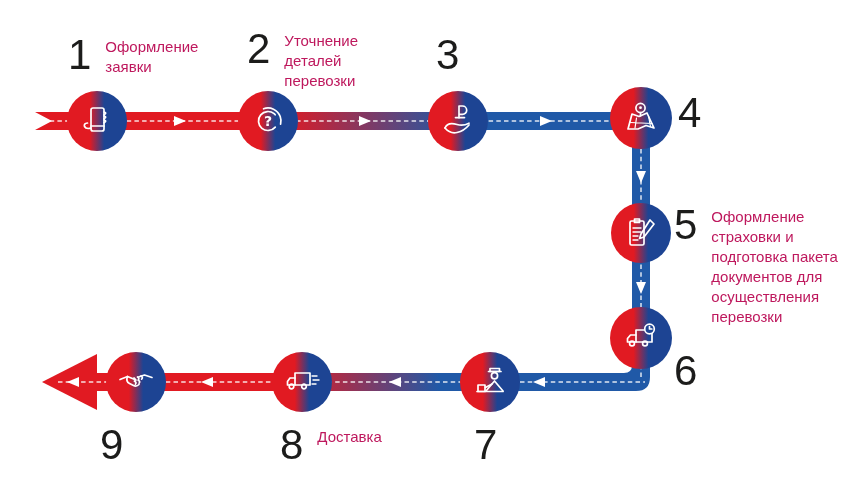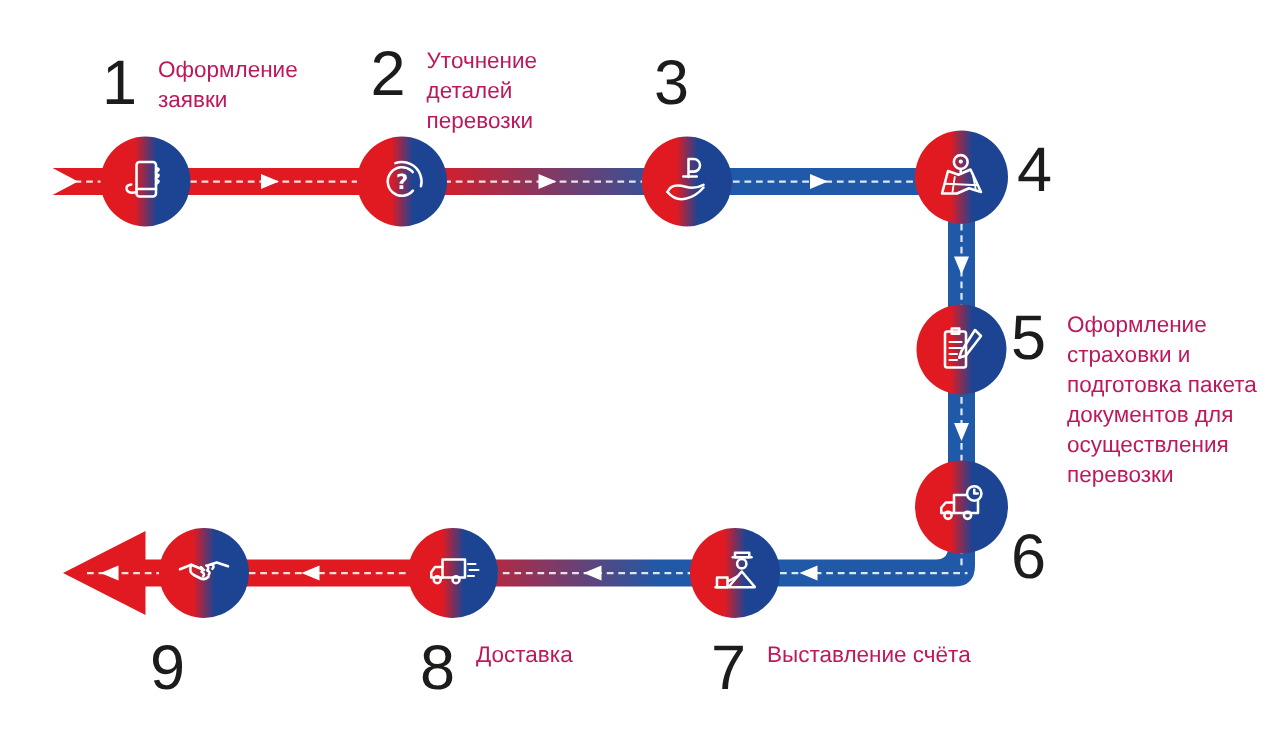--- a/index.html
+++ b/index.html
@@ -201,21 +201,20 @@
 подготовка пакета
 документов для
 осуществления
 перевозки</span>
   </div>
   <div class="step-label s6">
     <span class="step-number">6</span>
   </div>
   <div class="step-label s7">
     <span class="step-number">7</span>
-    <span class="step-text">Выставление счёта</span>
   </div>
   <div class="step-label s8">
     <span class="step-number">8</span>
     <span class="step-text">Доставка</span>
   </div>
   <div class="step-label s9">
     <span class="step-number">9</span>
   </div>
 
 </div>

